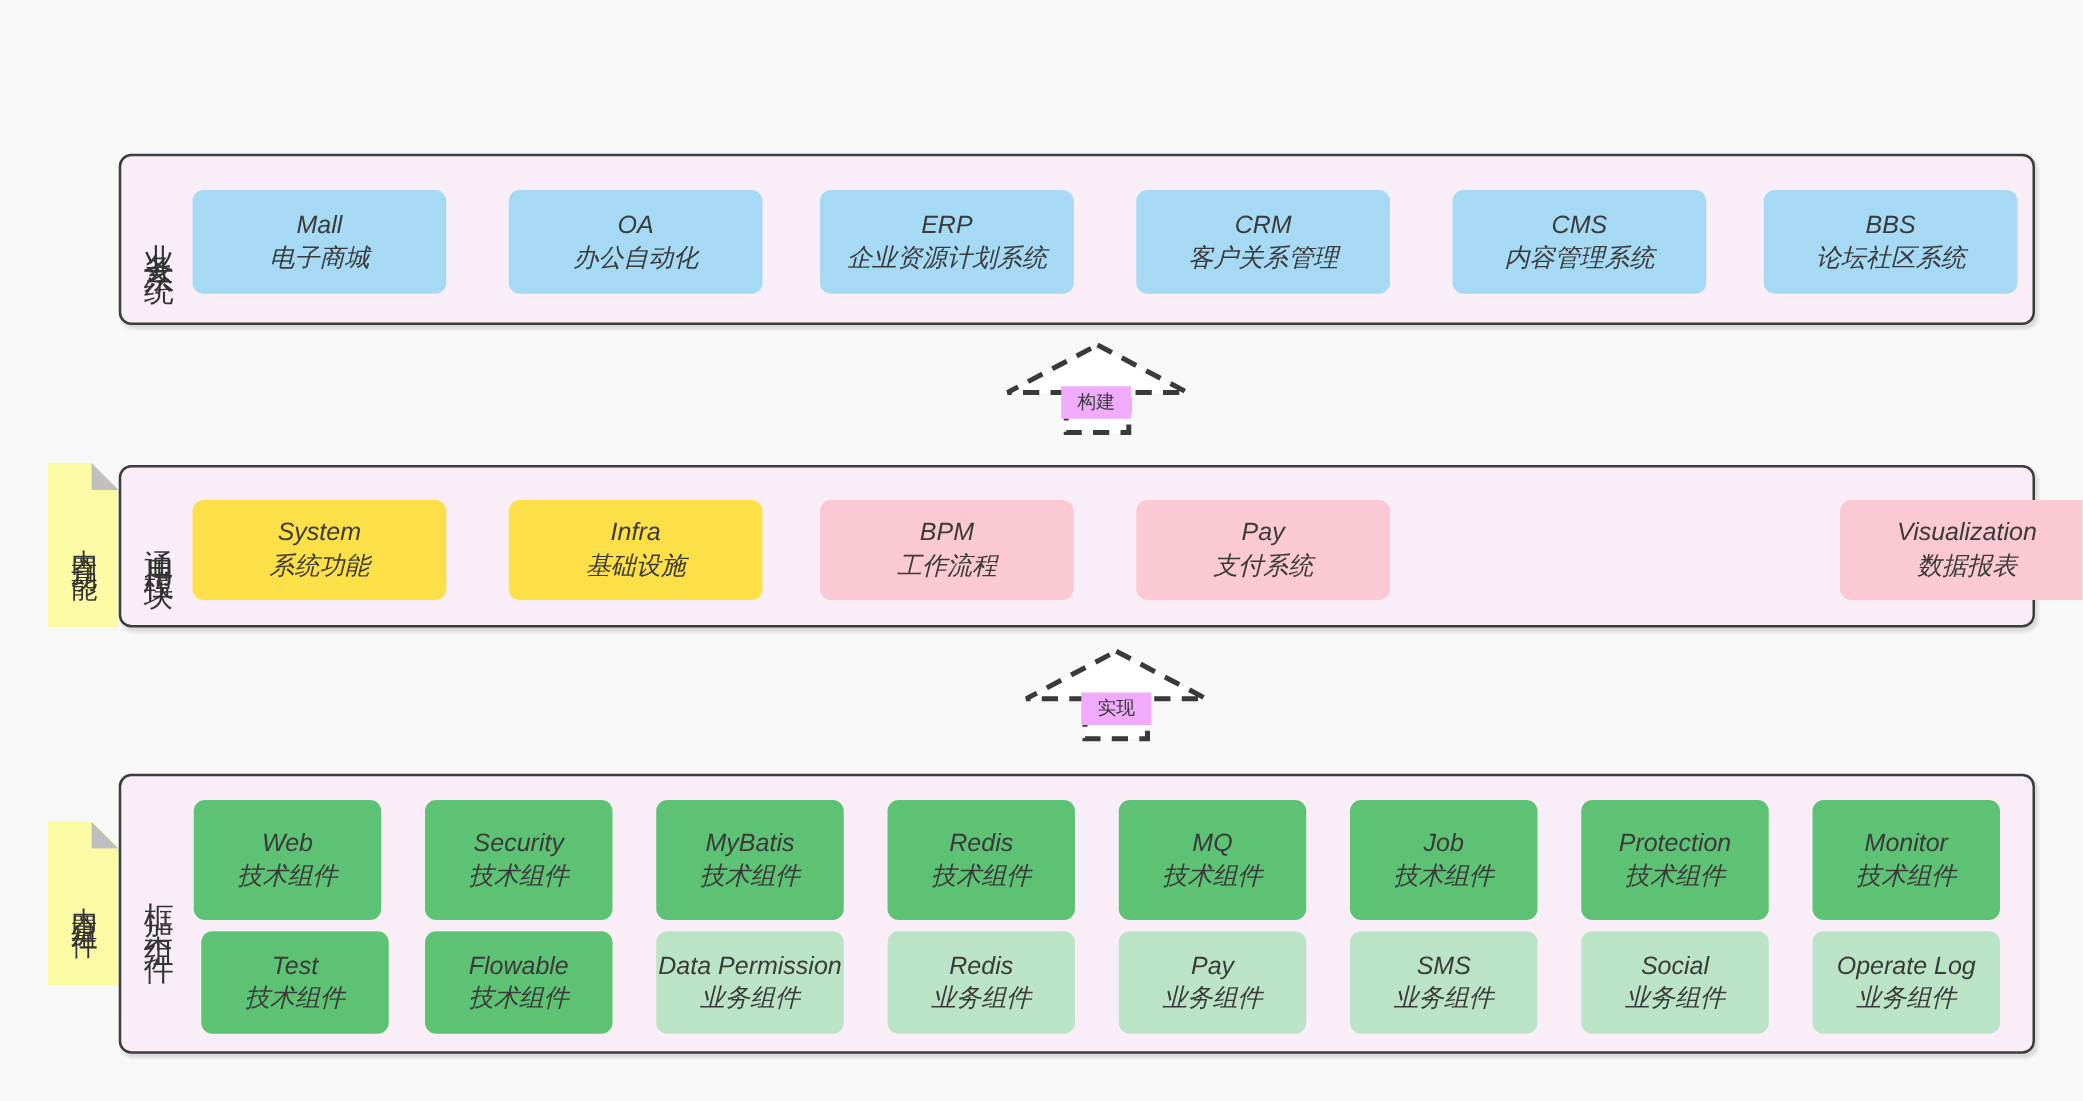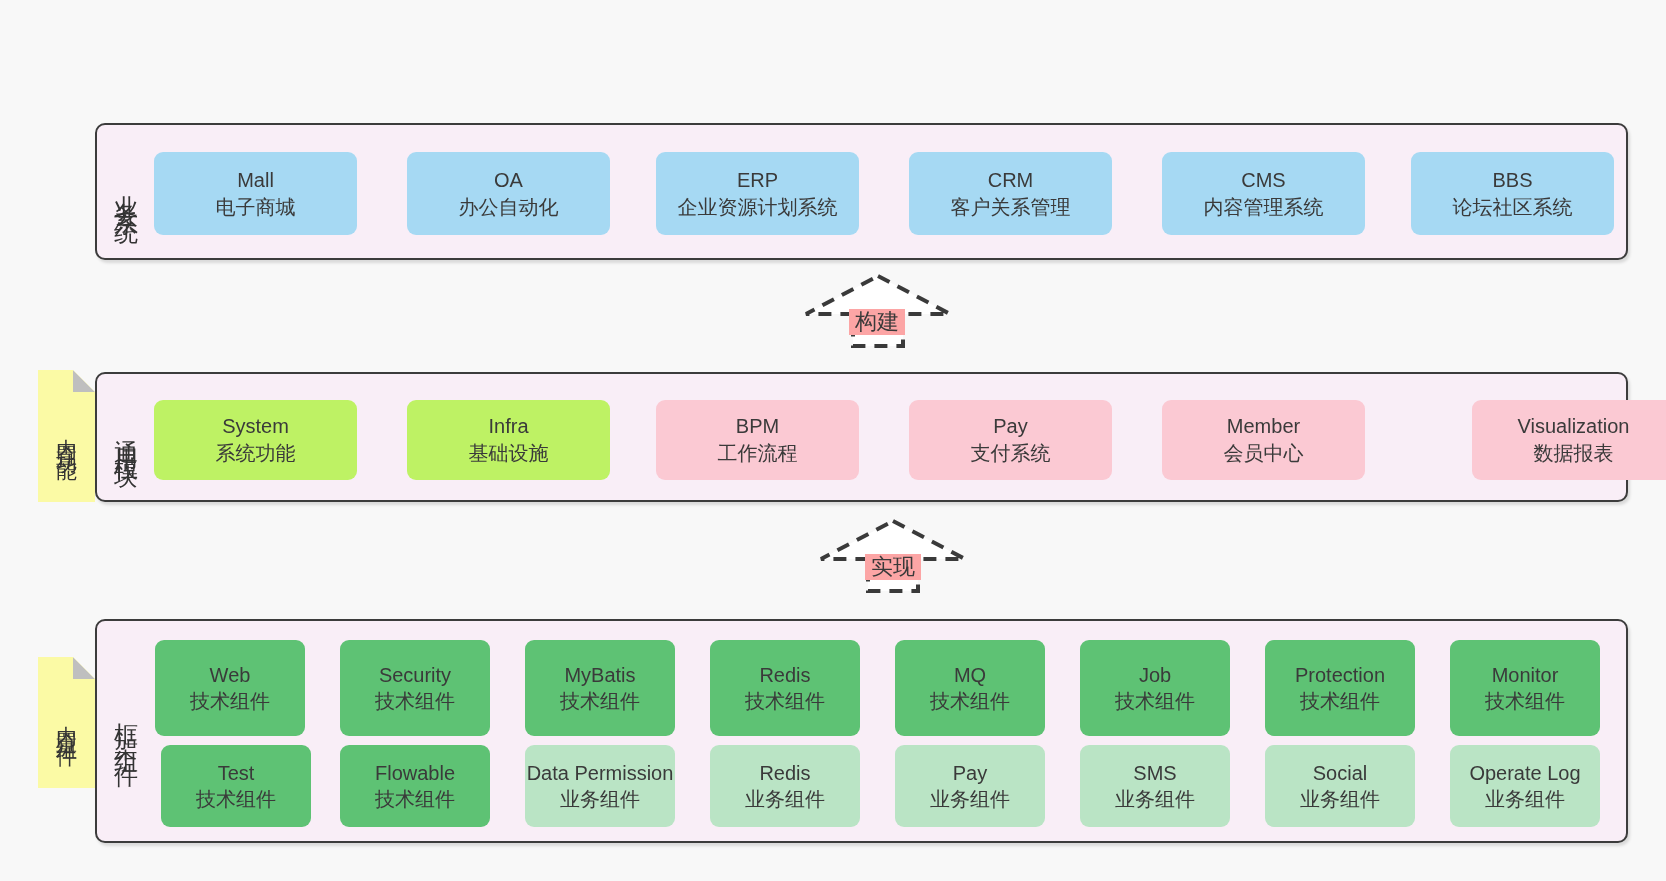--- a/index.html
+++ b/index.html
@@ -27,30 +27,31 @@
     writing-mode:vertical-rl;text-orientation:upright;
     font-size:24px;letter-spacing:8px;color:#333;white-space:nowrap;
   }
   .vlabel--tall{letter-spacing:14px;}
 
   
   .box{
     position:absolute;box-sizing:border-box;border-radius:9px;
     display:flex;flex-direction:column;align-items:center;justify-content:center;
     text-align:center;
+    font-style:italic;
   }
   .box .bt,.box .bs{display:block;font-size:20px;line-height:27px;}
   .row-a{width:203px;height:83px;top:27px;}
   .panel-2 .row-a{height:80px;top:26px;}
   .row-b{width:150px;height:96px;}
   .row-b .bt,.row-b .bs{line-height:26px;}
   .r1{top:19px;}
   .r2{top:124px;height:82px;}
   .b-blue{background:#a6d9f3;}
-  .b-red{background:#bef264;}
+  .b-red{background:#fde047;}
   .b-pink{background:#fbc9d3;}
   .b-gdark{background:#5ec274;}
   .b-glight{background:#bae4c5;}
 
   
   .sticky{
     position:absolute;left:38px;width:57px;background:#fbfaa5;z-index:1;
     clip-path:polygon(0 0,calc(100% - 22px) 0,100% 22px,100% 100%,0 100%);
     display:flex;align-items:center;justify-content:center;
   }
@@ -62,21 +63,21 @@
   .sticky-3{top:657px;height:131px;}
   .sticky .stext{
     writing-mode:vertical-rl;text-orientation:upright;
     font-size:21px;letter-spacing:7px;color:#333;white-space:nowrap;
   }
 
   
   .arrow{position:absolute;z-index:3;}
   .arrow-label{
     position:absolute;z-index:4;width:56px;height:26px;line-height:26px;
-    background:#fca5a5;text-align:center;font-size:22px;color:#3a3a3a;
+    background:#f0abfc;text-align:center;font-size:15px;color:#3a3a3a;
   }
 </style>
 </head>
 <body>
 
 <div class="stage">
 
   <div class="sticky sticky-2">
     <span class="fold"></span>
     <span class="stext">内置功能</span>
@@ -130,24 +131,20 @@
         <span class="bs">基础设施</span>
       </div>
     <div class="box row-a b-pink" style="left:559px">
         <span class="bt">BPM</span>
         <span class="bs">工作流程</span>
       </div>
     <div class="box row-a b-pink" style="left:812px">
         <span class="bt">Pay</span>
         <span class="bs">支付系统</span>
       </div>
-    <div class="box row-a b-pink" style="left:1065px">
-        <span class="bt">Member</span>
-        <span class="bs">会员中心</span>
-      </div>
     <div class="box row-a b-pink" style="left:1375px">
         <span class="bt">Visualization</span>
         <span class="bs">数据报表</span>
       </div>
   </section>
 
   <svg class="arrow" style="left:818px;top:517px" width="150" height="78" viewBox="0 0 150 78">
     <polygon points="75,4 147,42 100,42 100,74 50,74 50,42 3,42" fill="#ffffff" stroke="#3a3a3a" stroke-width="4" stroke-dasharray="13 9"></polygon>
   </svg>
   <div class="arrow-label" style="left:865px;top:554px">实现</div>

